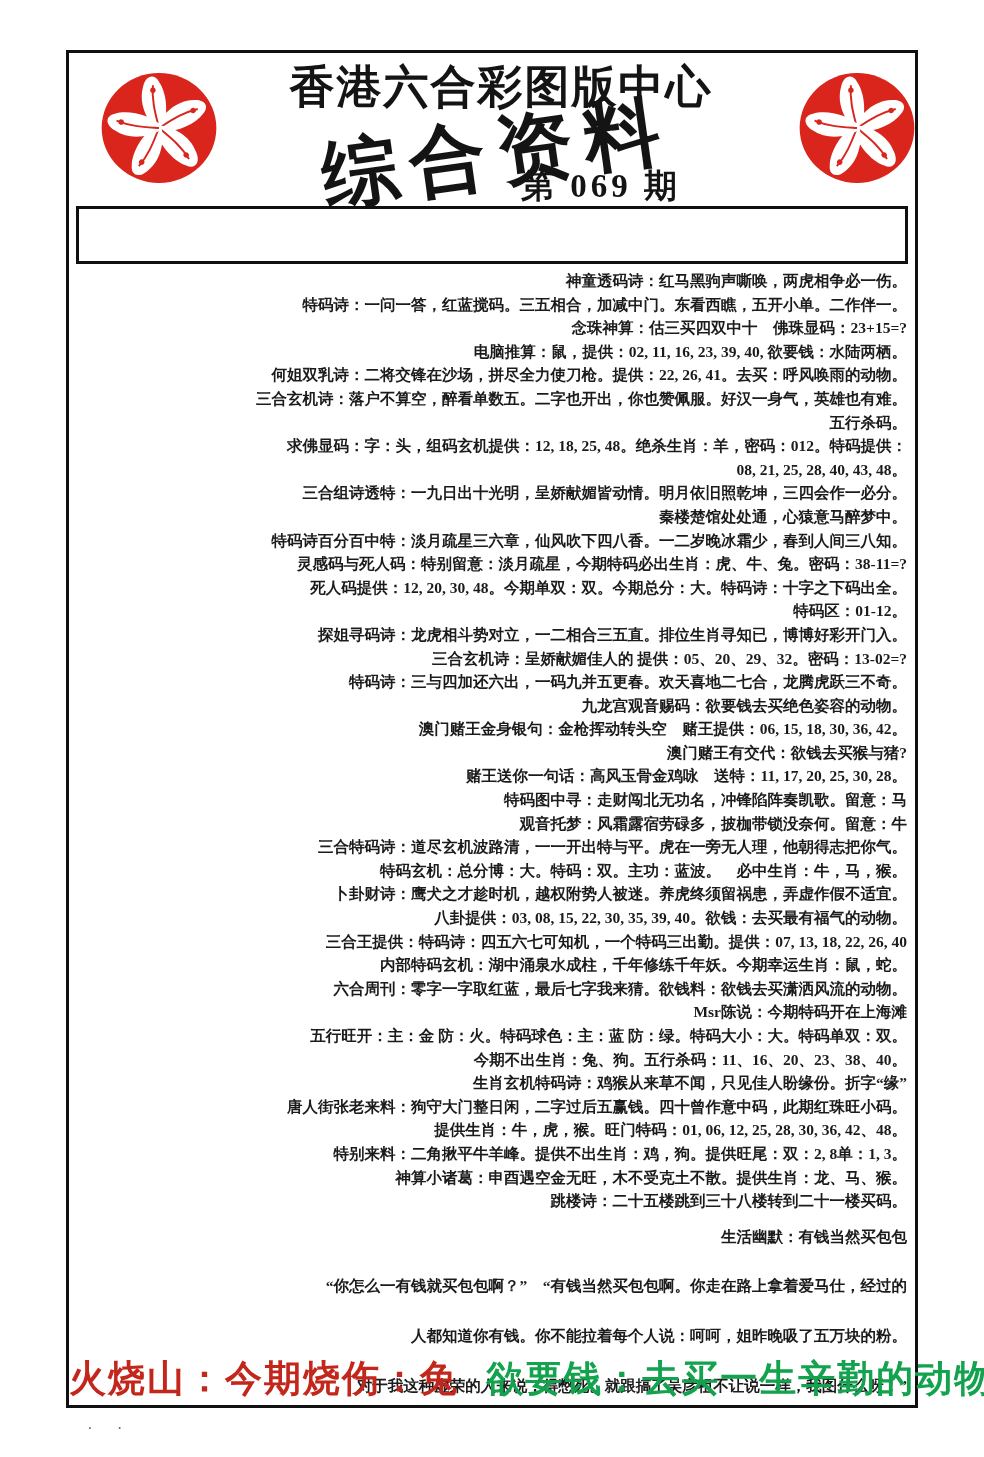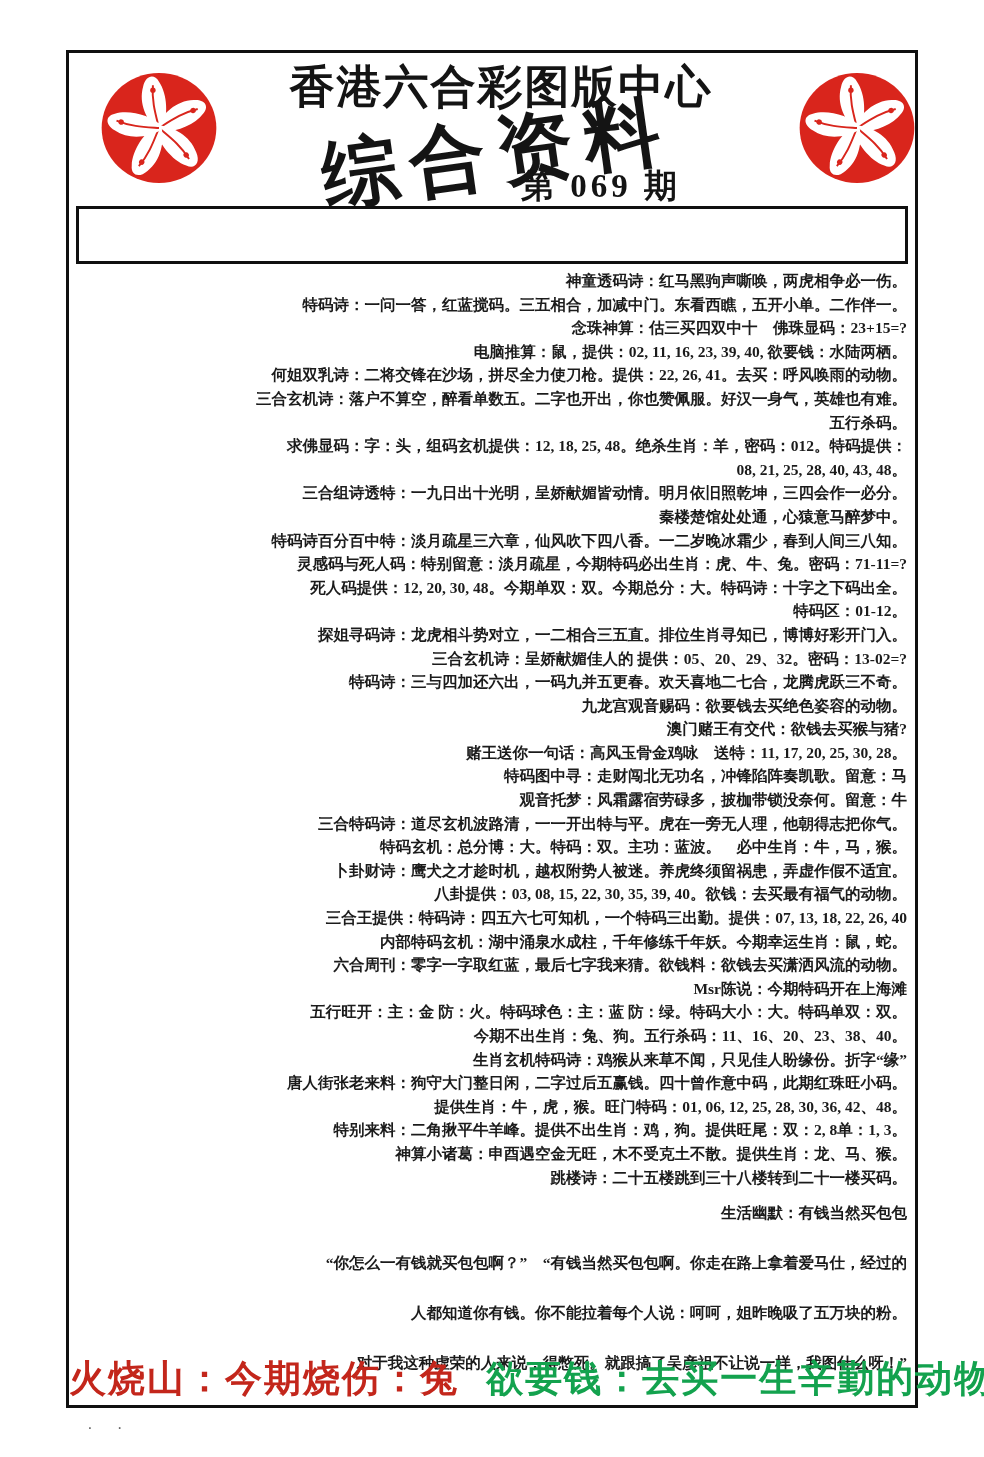--- a/index.html
+++ b/index.html
@@ -130,27 +130,28 @@
         <div class="tline">念珠神算：估三买四双中十　佛珠显码：23+15=?</div>
         <div class="tline">电脑推算：鼠，提供：02, 11, 16, 23, 39, 40, 欲要钱：水陆两栖。</div>
         <div class="tline">何姐双乳诗：二将交锋在沙场，拼尽全力使刀枪。提供：22, 26, 41。去买：呼风唤雨的动物。</div>
         <div class="tline">三合玄机诗：落户不算空，醉看单数五。二字也开出，你也赞佩服。好汉一身气，英雄也有难。</div>
         <div class="tline">五行杀码。</div>
         <div class="tline">求佛显码：字：头，组码玄机提供：12, 18, 25, 48。绝杀生肖：羊，密码：012。特码提供：</div>
         <div class="tline">08, 21, 25, 28, 40, 43, 48。</div>
         <div class="tline">三合组诗透特：一九日出十光明，呈娇献媚皆动情。明月依旧照乾坤，三四会作一必分。</div>
         <div class="tline">秦楼楚馆处处通，心猿意马醉梦中。</div>
         <div class="tline">特码诗百分百中特：淡月疏星三六章，仙风吹下四八香。一二岁晚冰霜少，春到人间三八知。</div>
-        <div class="tline">灵感码与死人码：特别留意：淡月疏星，今期特码必出生肖：虎、牛、兔。密码：71-11=?</div>
+        <div class="tline">灵感码与死人码：特别留意：淡月疏星，今期特码必出生肖：虎、牛、兔。密码：38-11=?</div>
         <div class="tline">死人码提供：12, 20, 30, 48。今期单双：双。今期总分：大。特码诗：十字之下码出全。</div>
         <div class="tline">特码区：01-12。</div>
         <div class="tline">探姐寻码诗：龙虎相斗势对立，一二相合三五直。排位生肖寻知已，博博好彩开门入。</div>
         <div class="tline">三合玄机诗：呈娇献媚佳人的 提供：05、20、29、32。密码：13-02=?</div>
         <div class="tline">特码诗：三与四加还六出，一码九并五更春。欢天喜地二七合，龙腾虎跃三不奇。</div>
         <div class="tline">九龙宫观音赐码：欲要钱去买绝色姿容的动物。</div>
+        <div class="tline">澳门赌王金身银句：金枪挥动转头空　赌王提供：06, 15, 18, 30, 36, 42。</div>
         <div class="tline">澳门赌王有交代：欲钱去买猴与猪?</div>
         <div class="tline">赌王送你一句话：高风玉骨金鸡咏　送特：11, 17, 20, 25, 30, 28。</div>
         <div class="tline">特码图中寻：走财闯北无功名，冲锋陷阵奏凯歌。留意：马</div>
         <div class="tline">观音托梦：风霜露宿劳碌多，披枷带锁没奈何。留意：牛</div>
         <div class="tline">三合特码诗：道尽玄机波路清，一一开出特与平。虎在一旁无人理，他朝得志把你气。</div>
         <div class="tline">特码玄机：总分博：大。特码：双。主功：蓝波。　必中生肖：牛，马，猴。</div>
         <div class="tline">卜卦财诗：鹰犬之才趁时机，越权附势人被迷。养虎终须留祸患，弄虚作假不适宜。</div>
         <div class="tline">八卦提供：03, 08, 15, 22, 30, 35, 39, 40。欲钱：去买最有福气的动物。</div>
         <div class="tline">三合王提供：特码诗：四五六七可知机，一个特码三出勤。提供：07, 13, 18, 22, 26, 40</div>
         <div class="tline">内部特码玄机：湖中涌泉水成柱，千年修练千年妖。今期幸运生肖：鼠，蛇。</div>

